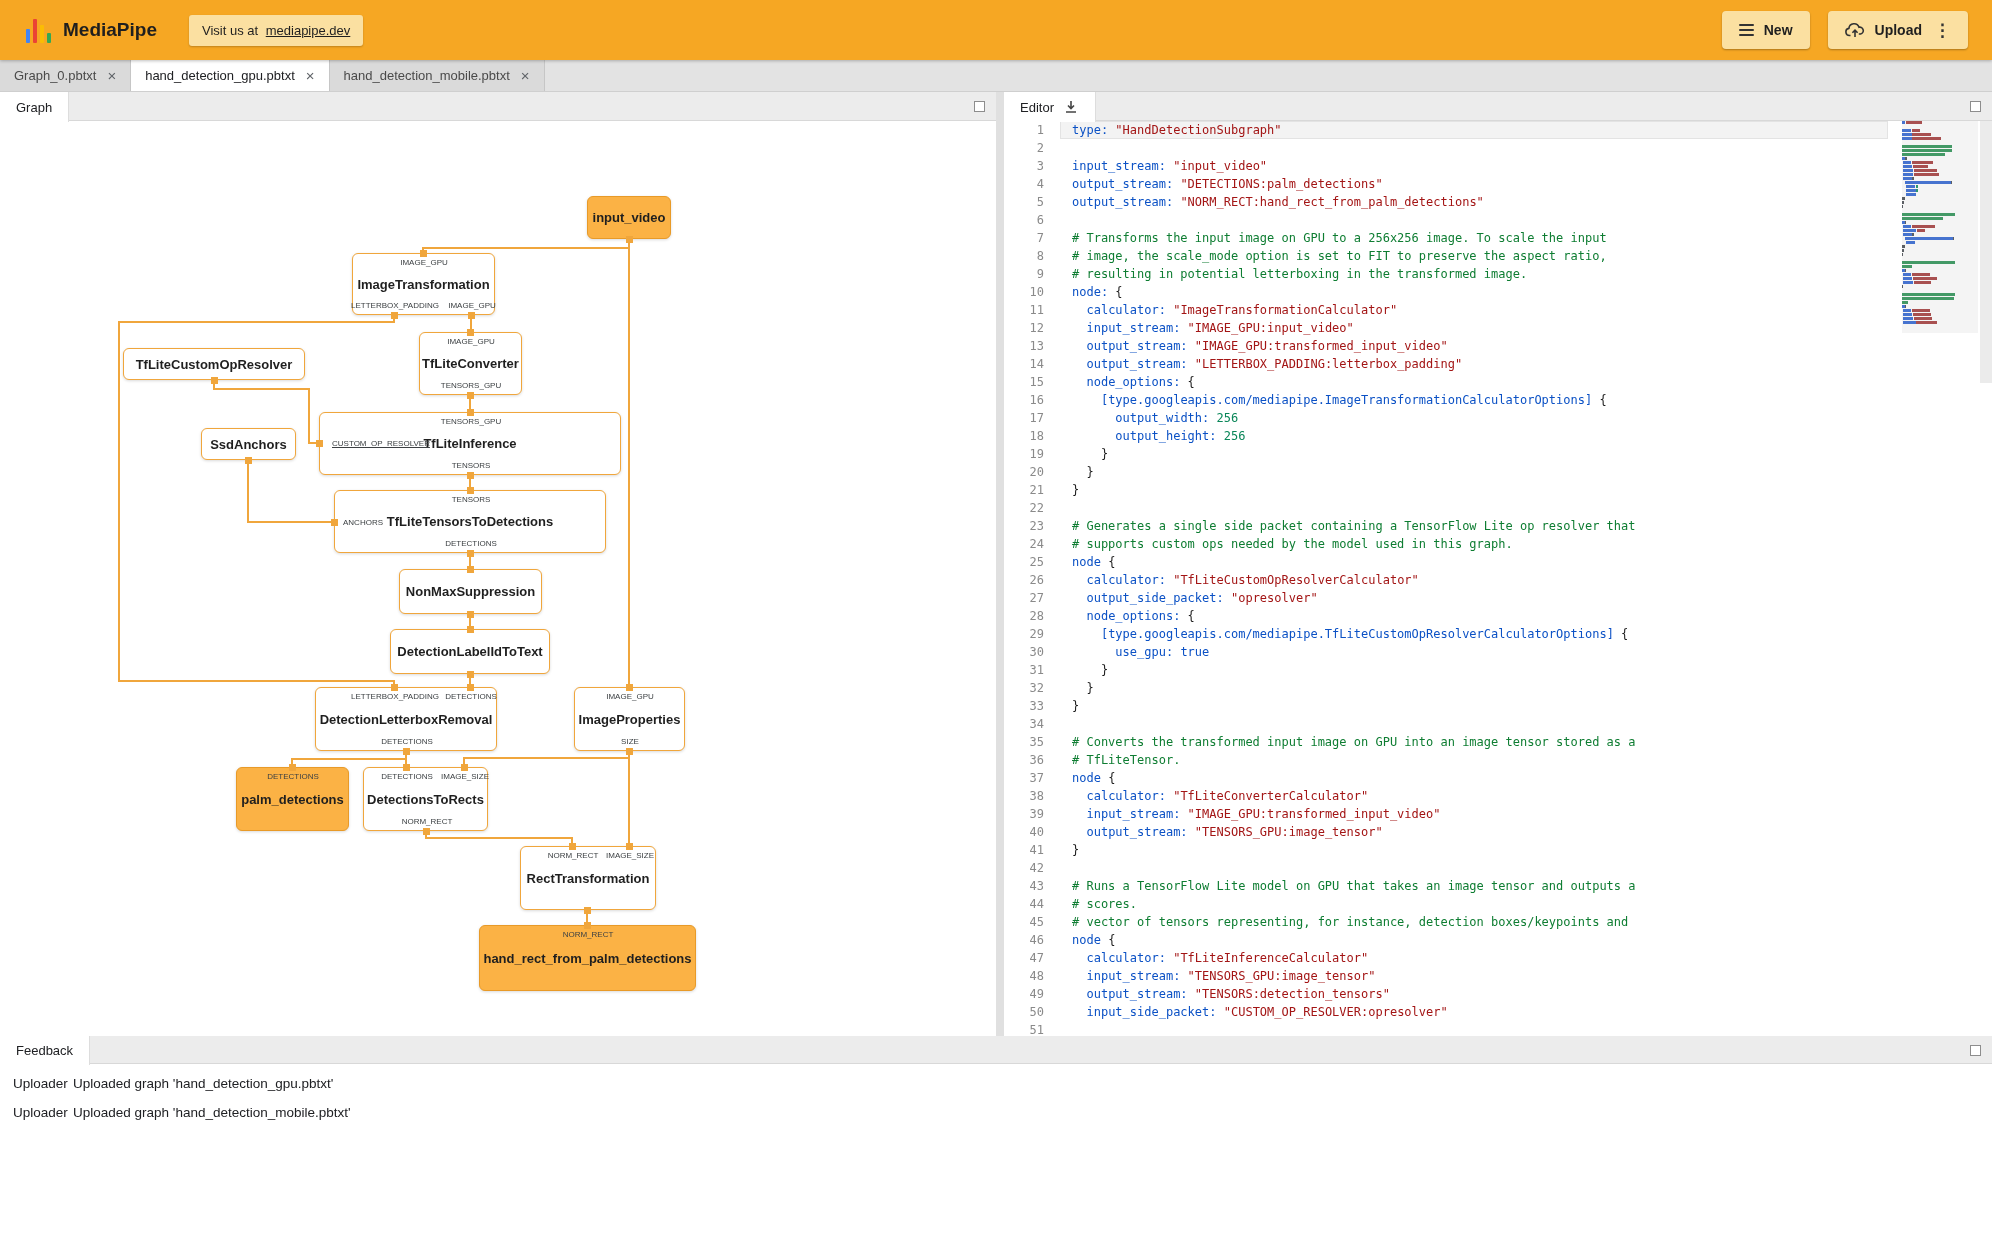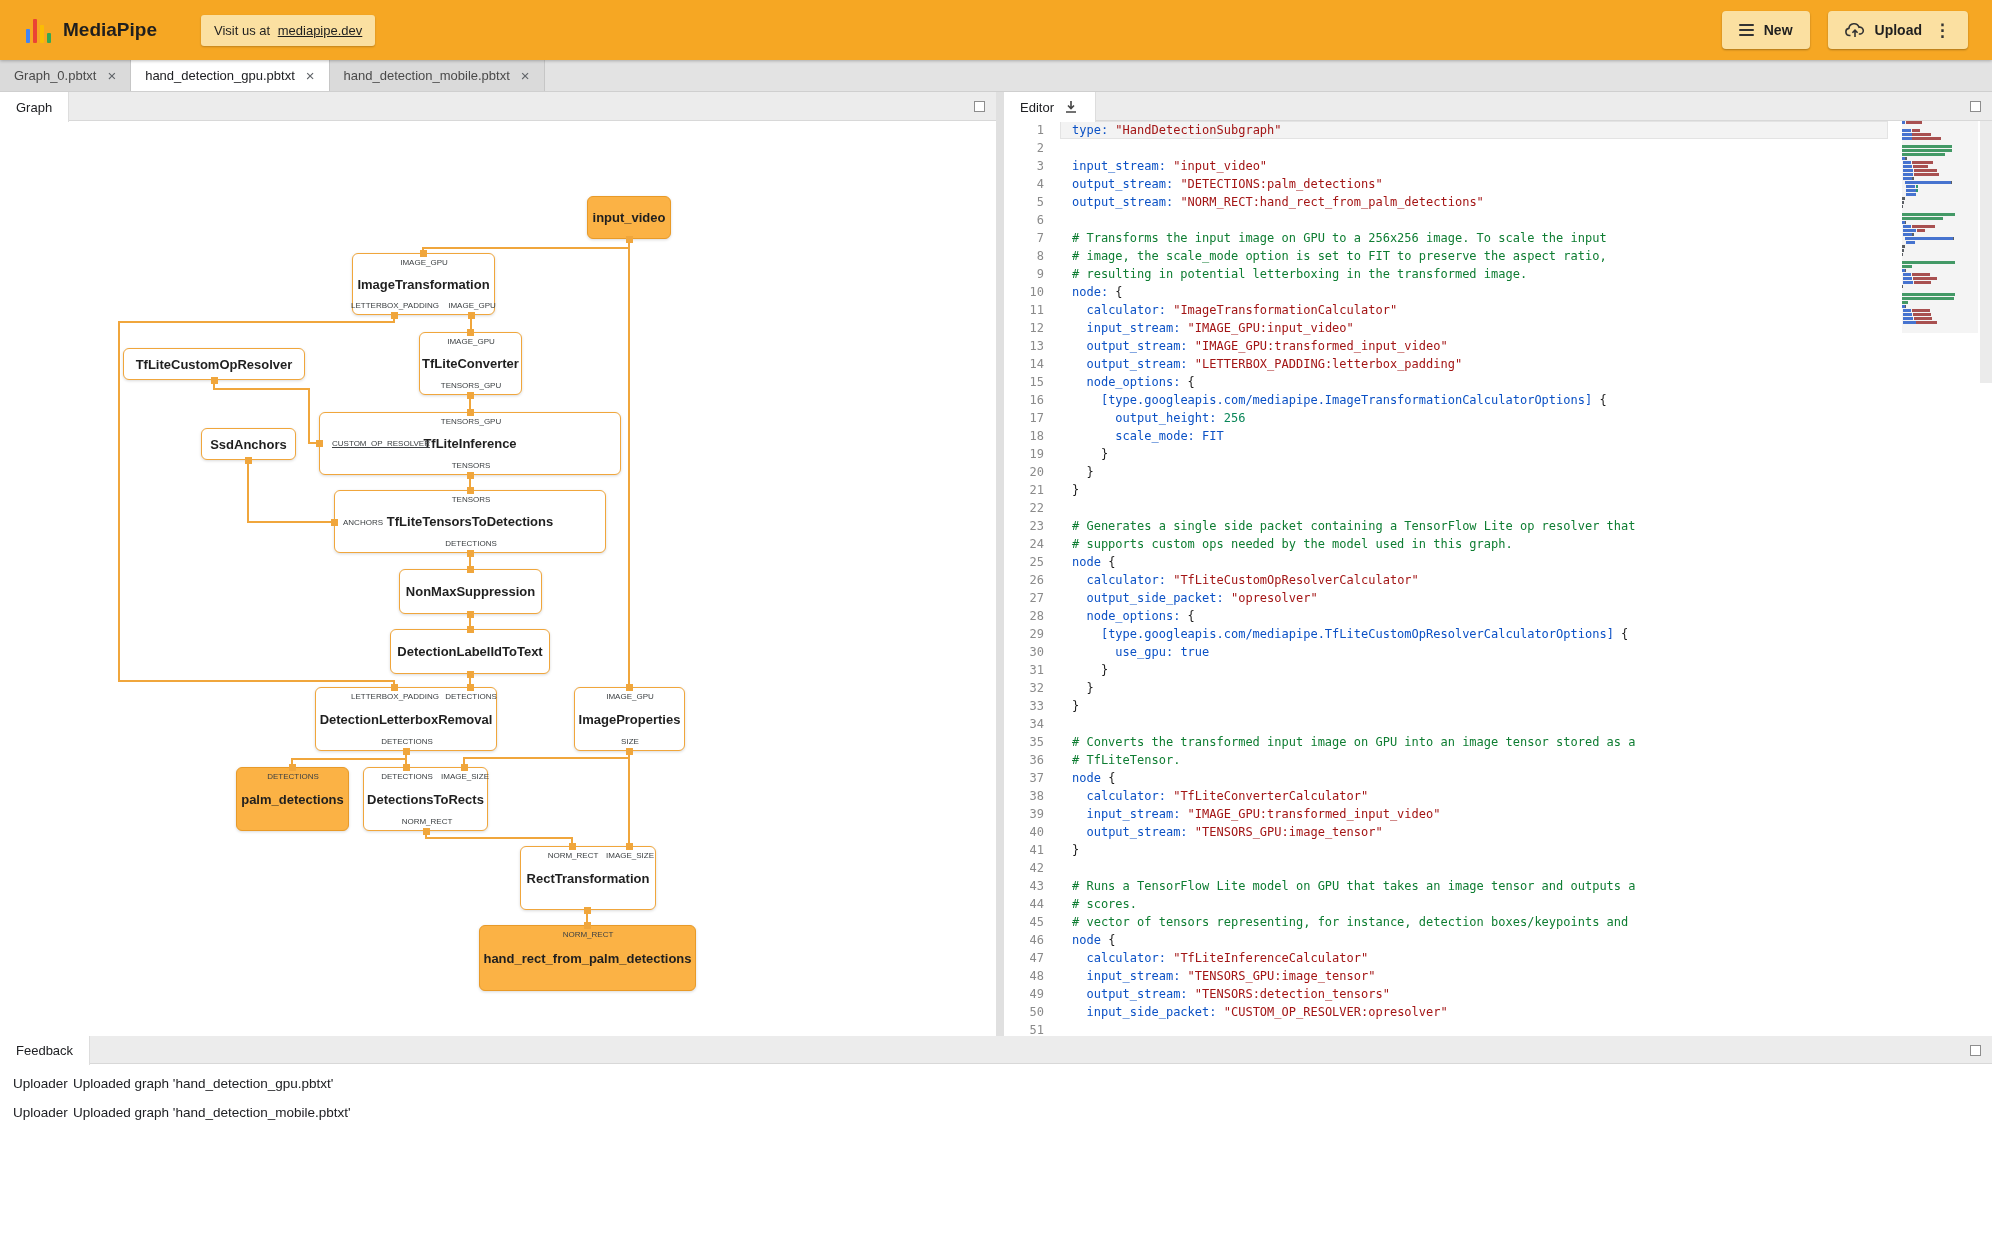--- a/index.html
+++ b/index.html
@@ -8,21 +8,21 @@
 
   
   .topbar { position:absolute; left:0; top:0; width:1992px; height:60px;
             background:#F6A723; display:flex; align-items:center;
             box-shadow:0 1px 3px rgba(0,0,0,.25); z-index:10; }
   .logo { margin-left:26px; display:flex; align-items:flex-end; gap:3px; height:26px; }
   .logo i { display:block; width:4px; border-radius:1px; }
   .logo .b1{height:14px;background:#4285F4;} .logo .b2{height:24px;background:#EA4335;}
   .logo .b3{height:18px;background:#FBBC04;} .logo .b4{height:10px;background:#34A853;}
   .app-title { margin-left:12px; font-size:19px; font-weight:700; color:#1f1f1f; }
-  .visit-badge { margin-left:44px; background:#FBE0A1; border-radius:3px; padding:8px 13px;
+  .visit-badge { margin-left:32px; background:#FBE0A1; border-radius:3px; padding:8px 13px;
                  font-size:13px; color:#1f1f1f; box-shadow:0 1px 2px rgba(0,0,0,.22); }
   .visit-link { color:#1f1f1f; text-decoration:underline; margin-left:4px; cursor:pointer; }
   .topbar-actions { margin-left:auto; margin-right:24px; display:flex; gap:18px; align-items:center; }
   .amber-btn { display:flex; align-items:center; gap:10px; height:38px; padding:0 17px;
                background:#FBE0A1; border:none; border-radius:4px; font-family:inherit;
                font-size:14px; font-weight:700; color:#1f1f1f;
                box-shadow:0 1px 2px rgba(0,0,0,.3); cursor:pointer; }
   .icon-bars { display:inline-flex; flex-direction:column; gap:3px; width:15px; }
   .icon-bars i { display:block; height:2px; background:#333; border-radius:1px; }
   .dots { font-size:17px; font-weight:700; margin-left:2px; color:#333; }
@@ -345,22 +345,22 @@
       <div class="code-line"><span class="tok-comment"># Transforms the input image on GPU to a 256x256 image. To scale the input</span></div>
       <div class="code-line"><span class="tok-comment"># image, the scale_mode option is set to FIT to preserve the aspect ratio,</span></div>
       <div class="code-line"><span class="tok-comment"># resulting in potential letterboxing in the transformed image.</span></div>
       <div class="code-line"><span class="tok-key">node:</span><span> {</span></div>
       <div class="code-line"><span>  </span><span class="tok-key">calculator:</span><span> </span><span class="tok-string">"ImageTransformationCalculator"</span></div>
       <div class="code-line"><span>  </span><span class="tok-key">input_stream:</span><span> </span><span class="tok-string">"IMAGE_GPU:input_video"</span></div>
       <div class="code-line"><span>  </span><span class="tok-key">output_stream:</span><span> </span><span class="tok-string">"IMAGE_GPU:transformed_input_video"</span></div>
       <div class="code-line"><span>  </span><span class="tok-key">output_stream:</span><span> </span><span class="tok-string">"LETTERBOX_PADDING:letterbox_padding"</span></div>
       <div class="code-line"><span>  </span><span class="tok-key">node_options:</span><span> {</span></div>
       <div class="code-line"><span>    </span><span class="tok-key">[type.googleapis.com/mediapipe.ImageTransformationCalculatorOptions]</span><span> {</span></div>
+      <div class="code-line"><span>      </span><span class="tok-key">output_width:</span><span> </span><span class="tok-number">256</span></div>
       <div class="code-line"><span>      </span><span class="tok-key">output_height:</span><span> </span><span class="tok-number">256</span></div>
-      <div class="code-line"><span>      </span><span class="tok-key">scale_mode:</span><span> </span><span class="tok-keyword">FIT</span></div>
       <div class="code-line"><span>    }</span></div>
       <div class="code-line"><span>  }</span></div>
       <div class="code-line"><span>}</span></div>
       <div class="code-line"></div>
       <div class="code-line"><span class="tok-comment"># Generates a single side packet containing a TensorFlow Lite op resolver that</span></div>
       <div class="code-line"><span class="tok-comment"># supports custom ops needed by the model used in this graph.</span></div>
       <div class="code-line"><span class="tok-key">node</span><span> {</span></div>
       <div class="code-line"><span>  </span><span class="tok-key">calculator:</span><span> </span><span class="tok-string">"TfLiteCustomOpResolverCalculator"</span></div>
       <div class="code-line"><span>  </span><span class="tok-key">output_side_packet:</span><span> </span><span class="tok-string">"opresolver"</span></div>
       <div class="code-line"><span>  </span><span class="tok-key">node_options:</span><span> {</span></div>

